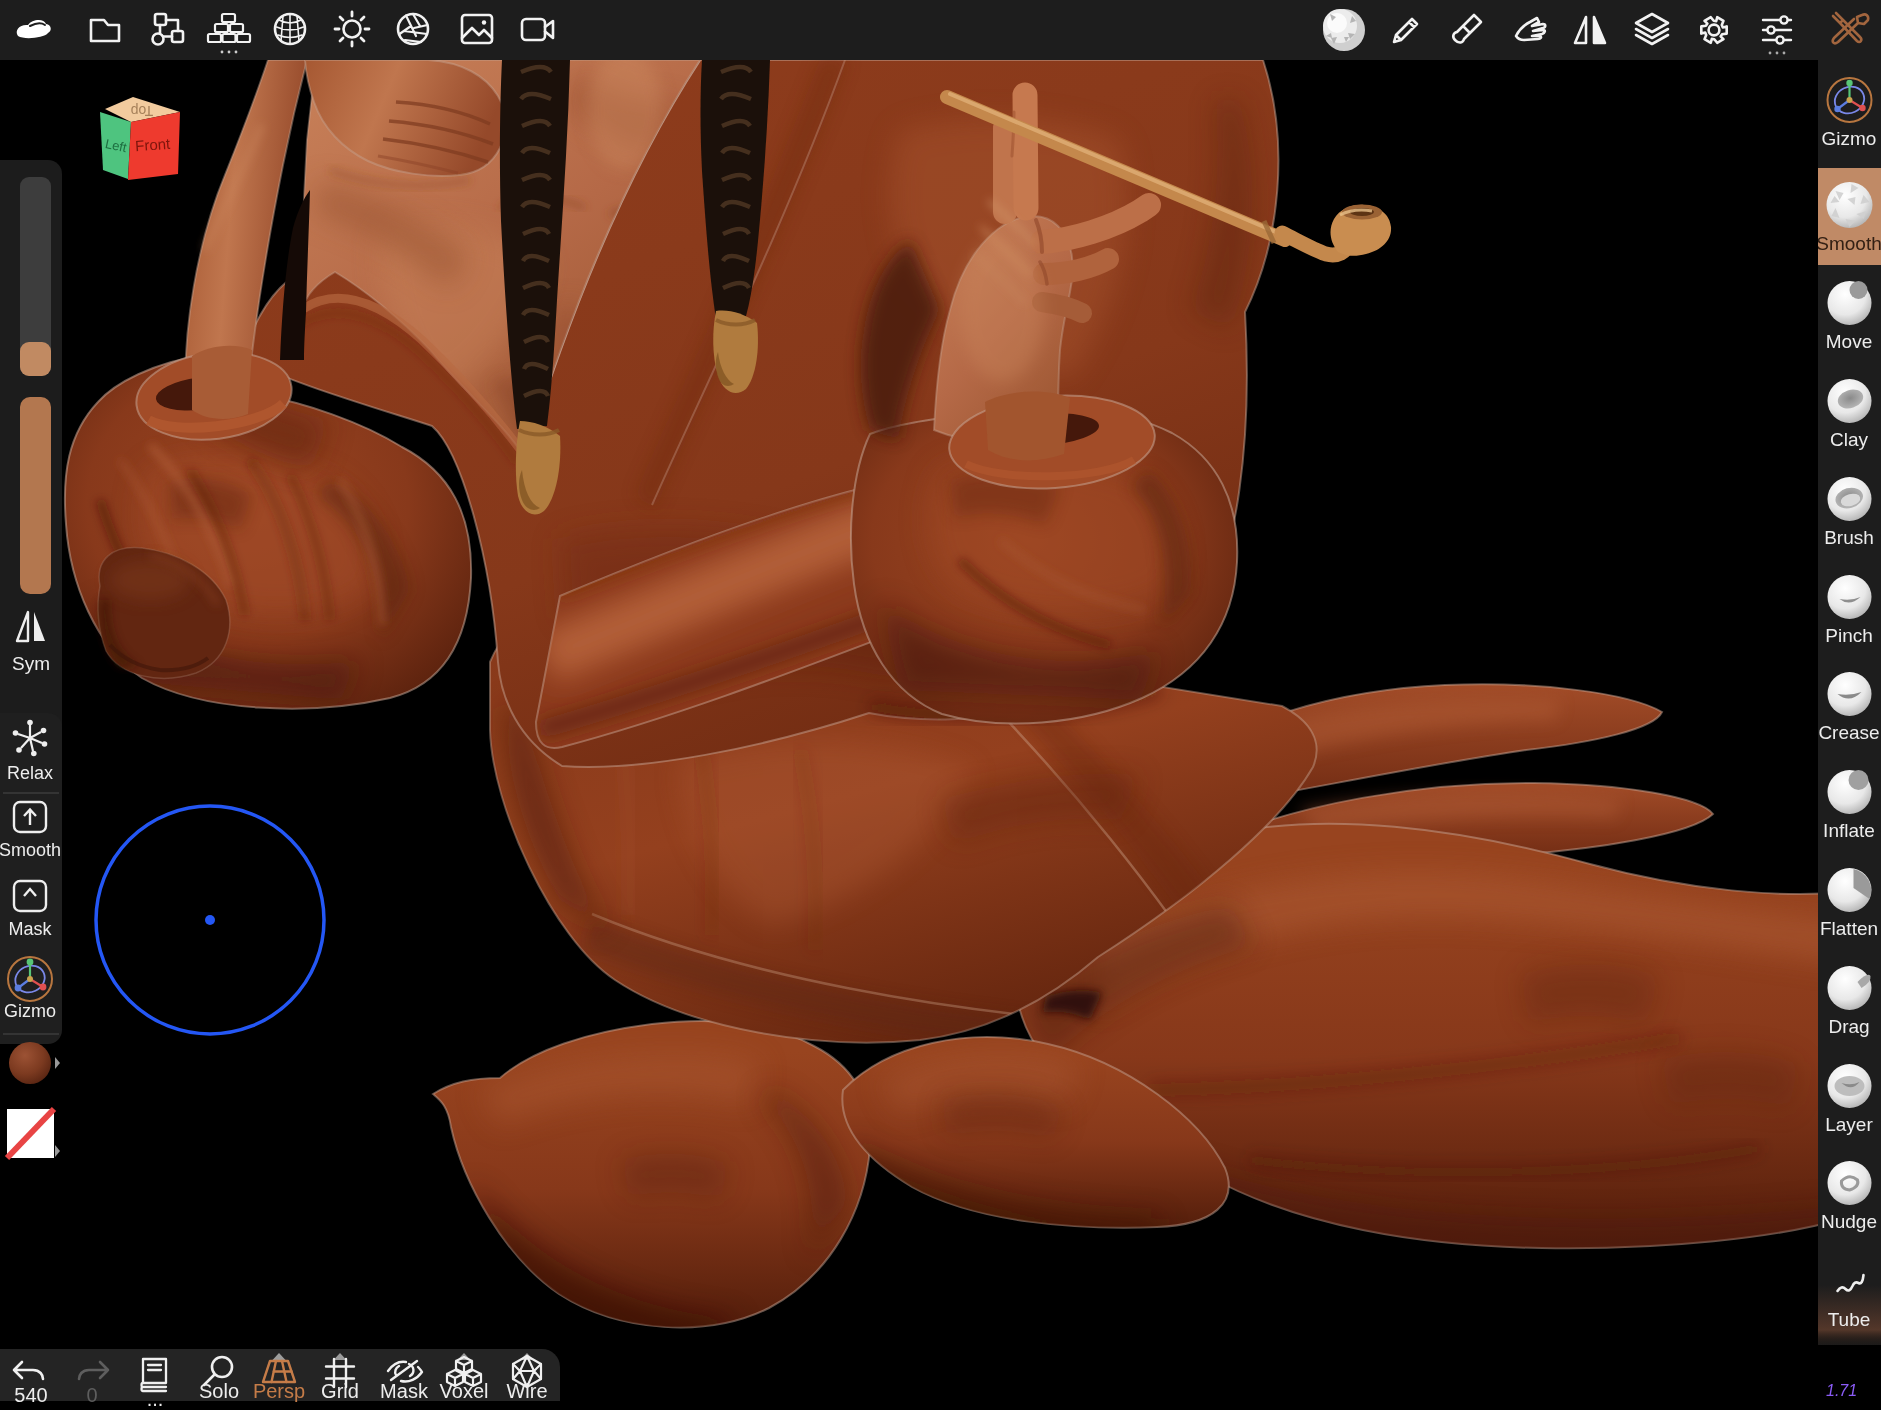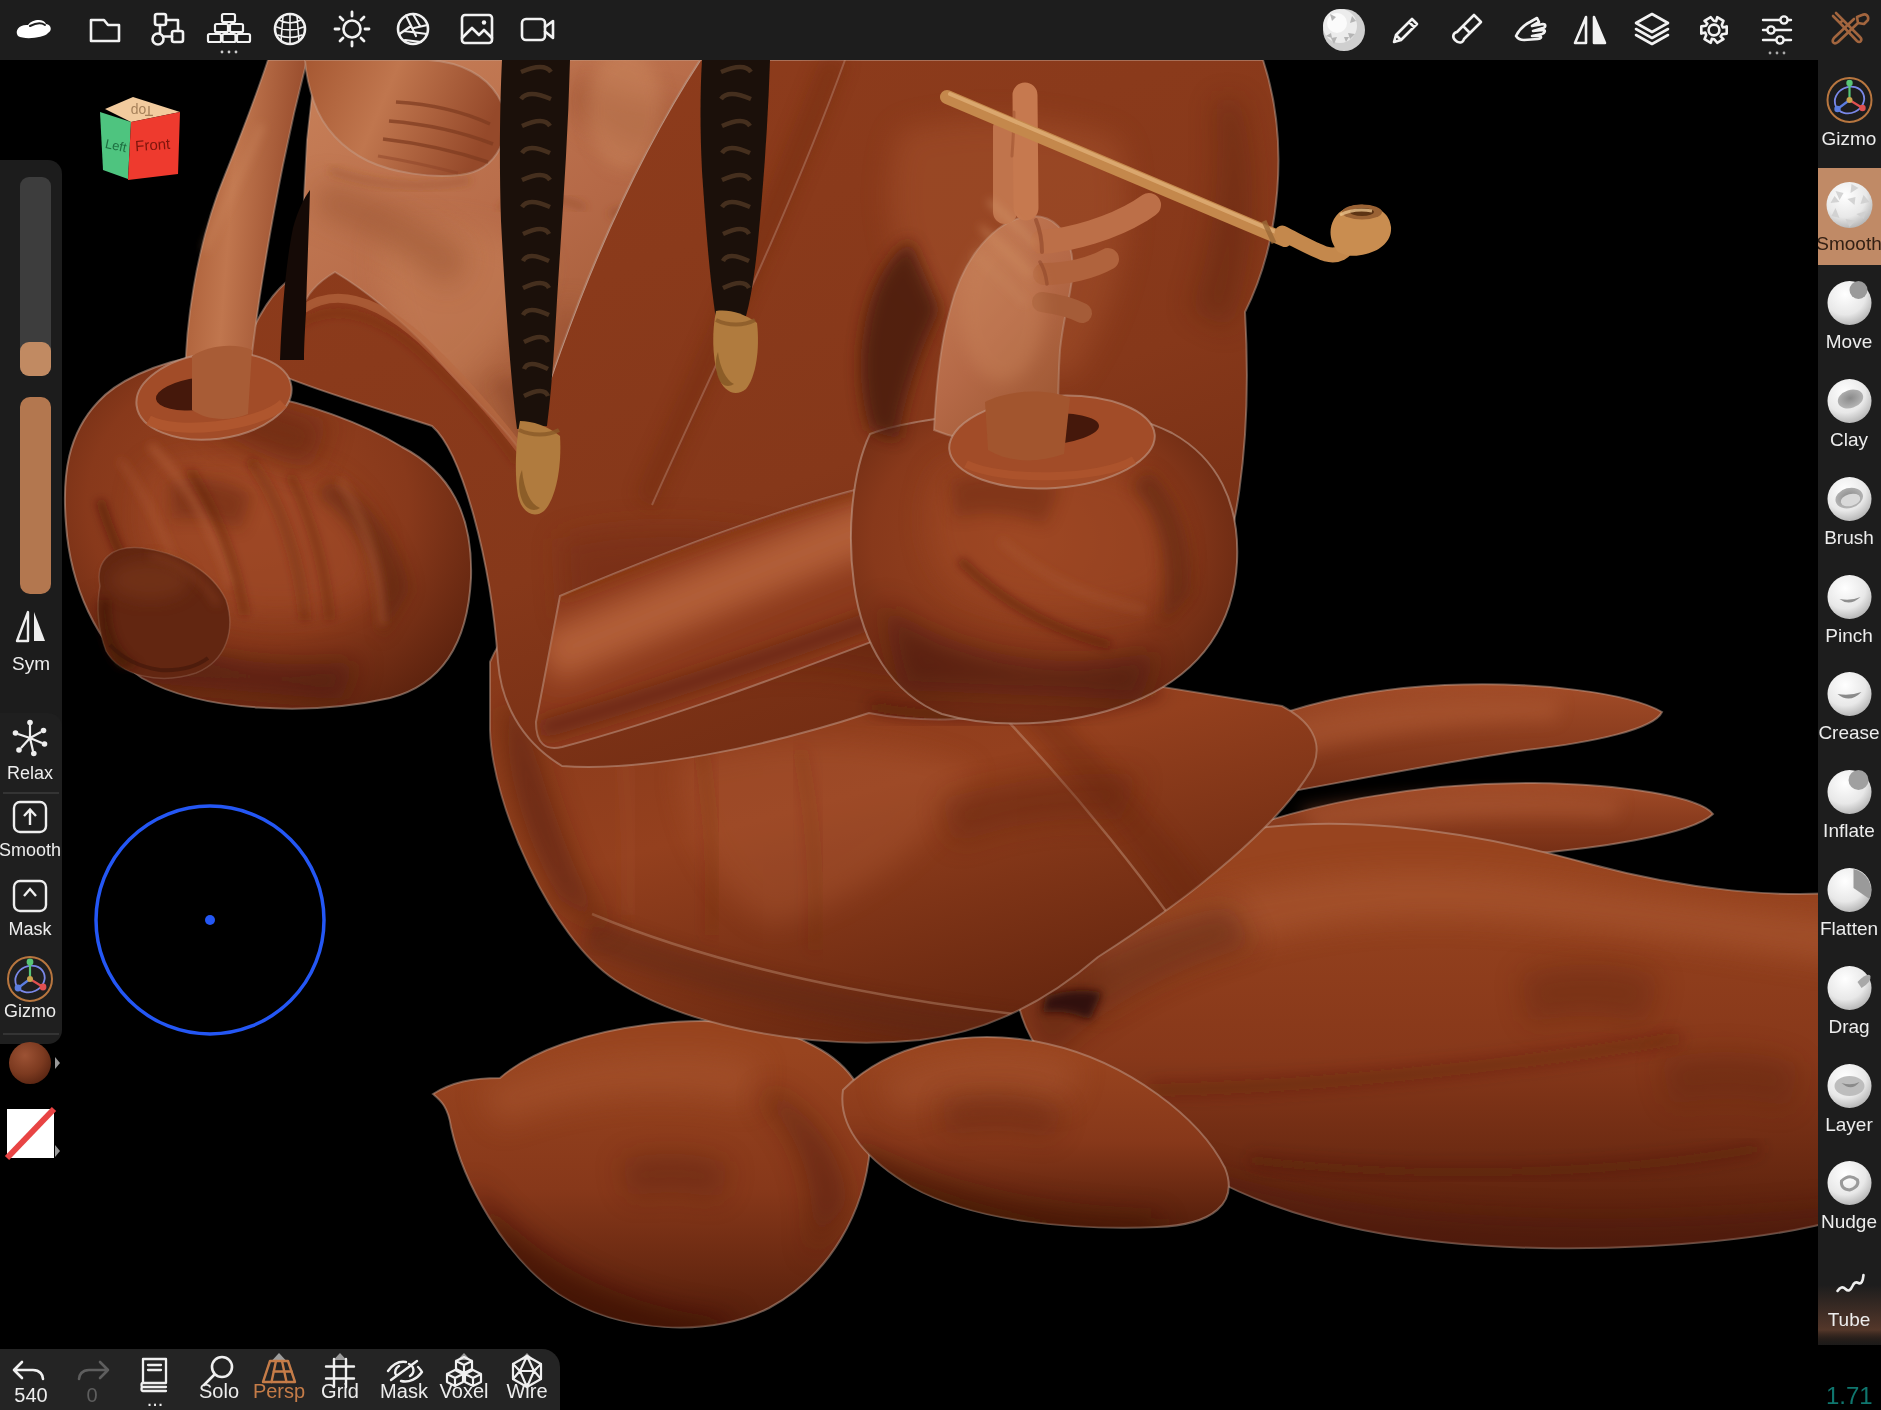--- a/index.html
+++ b/index.html
@@ -1,20 +1,20 @@
 <!DOCTYPE html>
 <html><head>
 <meta charset="utf-8">
 <style>
   html,body{margin:0;padding:0;background:#000;width:1881px;height:1410px;overflow:hidden;}
   *{box-sizing:border-box;}
   body{font-family:"Liberation Sans", sans-serif;color:#eee;}
   .abs{position:absolute;}
   #topbar{position:absolute;left:0;top:0;width:1881px;height:60px;background:#1d1d1d;}
-  #bottombar{position:absolute;left:0;top:1349px;width:560px;height:61px;background:#242424;border-top-right-radius:18px;}
+  #bottombar{position:absolute;left:0;top:1349px;width:560px;height:52px;background:#242424;border-top-right-radius:18px;}
   #rightpanel{position:absolute;left:1818px;top:60px;width:63px;height:1285px;background:#1d1d1d;}
   #leftpanel1{position:absolute;left:0;top:160px;width:62px;height:670px;background:#1c1c1c;border-radius:0 14px 14px 0;}
   #leftpanel2{position:absolute;left:0;top:713px;width:62px;height:331px;background:#1f1f1f;border-radius:0 14px 14px 0;}
   svg{display:block;}
 </style>
 </head>
 <body>
 
 <svg id="figure" class="abs" style="left:0;top:0" width="1881" height="1410" viewBox="0 0 1881 1410">
 <defs>
@@ -580,21 +580,21 @@
     <path d="M-8 -2 Q0 -10 8 -3 Q10 4 0 7 Q-9 6 -8 -2 Z" fill="none" stroke="#9a9a9a" stroke-width="3"></path>
   </g>
   <text x="31" y="1168" text-anchor="middle" font-size="19" fill="#ededed">Nudge</text>
 
   <g transform="translate(31.5,1221)">
     <path d="M-12 10 Q-8 4 -4 8 Q0 12 3 5 Q5 0 9 2 Q13 4 14 -6" fill="none" stroke="#eee" stroke-width="2.6" stroke-linecap="round"></path>
   </g>
   <text x="31" y="1266" text-anchor="middle" font-size="19" fill="#ededed">Tube</text>
 </svg>
 </div>
-<div class="abs" style="left:1826px;top:1382px;font-size:24px;color:#0f766e;">1.71</div>
+<div class="abs" style="left:1826px;top:1382px;font-size:16px;color:#8b5cf6;font-style:italic;">1.71</div>
 
 <div id="bottombar">
 <svg width="560" height="61" viewBox="0 0 560 61" fill="none" stroke="#f0f0f0" stroke-width="2.6" stroke-linecap="round" stroke-linejoin="round">
 
   <path d="M22 13 L14 21 L22 29 M14 21 L33 21 C40 21 43 26 43 30"></path>
   <text x="31" y="53" text-anchor="middle" font-size="20" fill="#ededed" stroke="none">540</text>
 
   <g stroke="#5e5e5e">
     <path d="M100 13 L108 21 L100 29 M108 21 L89 21 C82 21 79 26 79 30"></path>
   </g>

